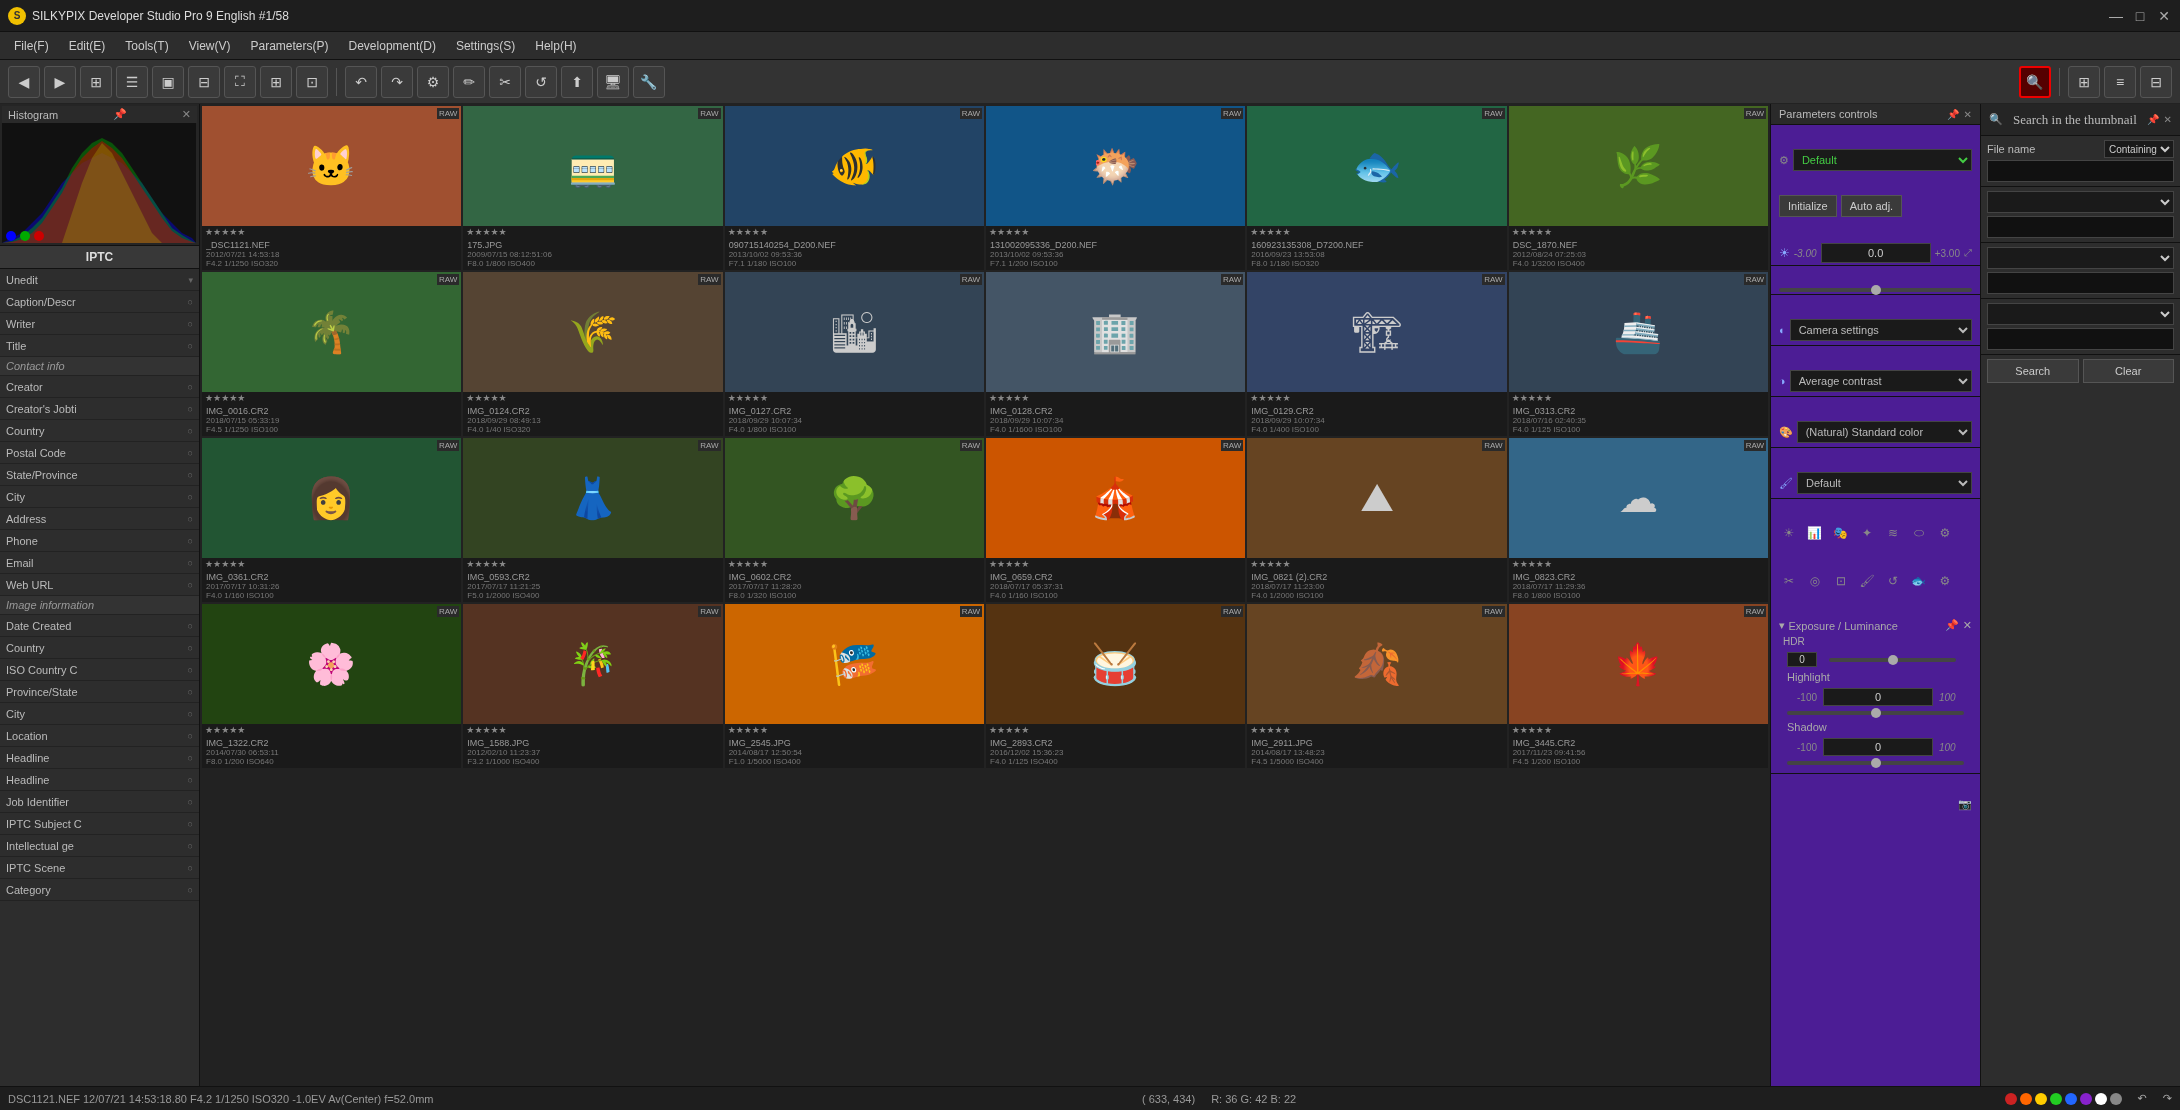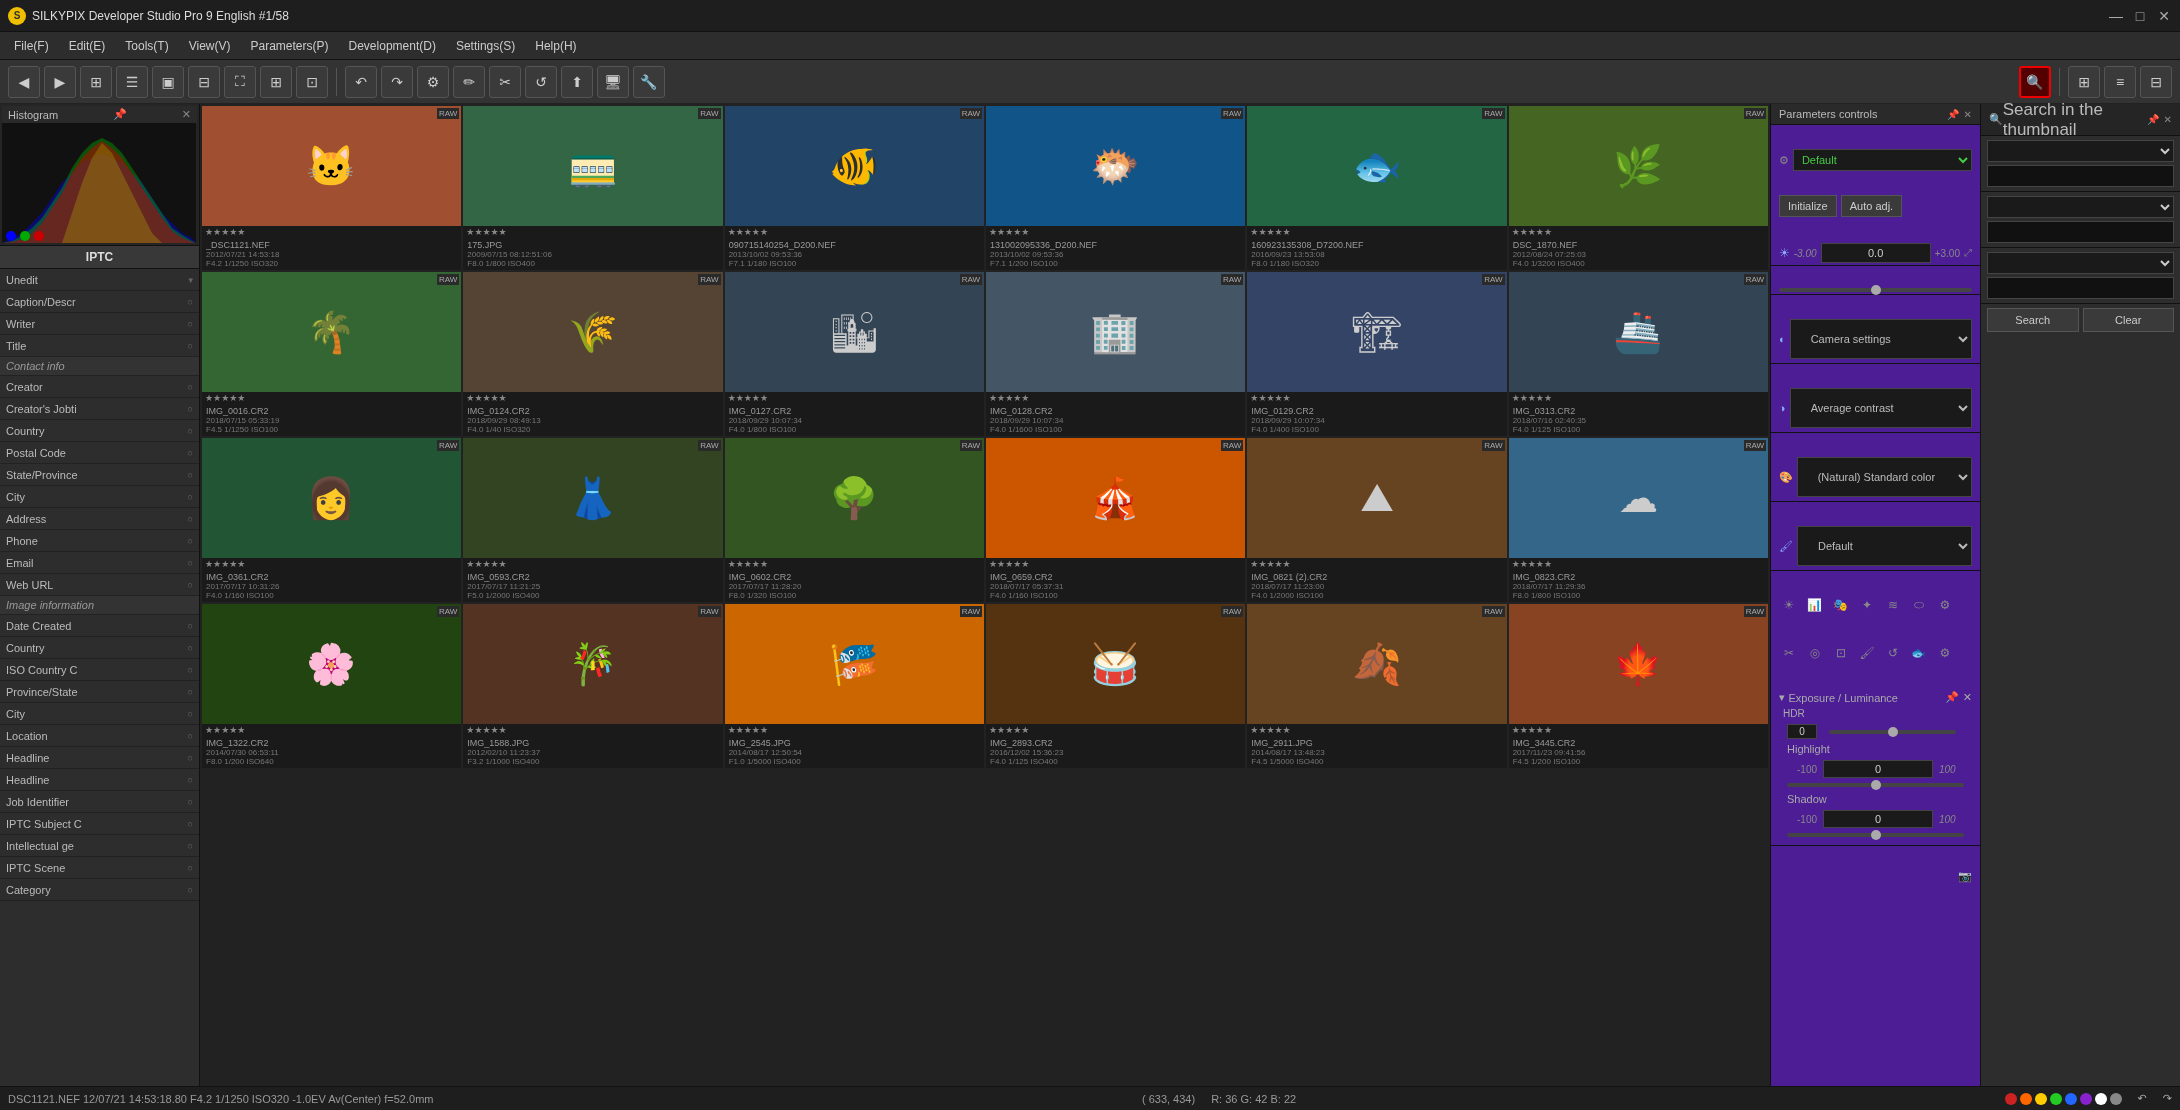--- a/index.html
+++ b/index.html
@@ -267,22 +267,22 @@
     .param-section {
       border-bottom: 1px solid #111;
       padding: 4px 8px;
     }
     .param-dropdown {
       width: 100%;
       background: #1a1a1a;
       border: 1px solid #444;
       color: #bbb;
       font-size: 11px;
-      padding: 2px 16px;
-      height: 40px;
+      padding: 2px 4px;
+      height: 22px;
     }
     .exposure-section {
       border-bottom: 1px solid #111;
       padding: 4px 8px;
     }
     .exposure-title {
       display: flex;
       align-items: center;
       gap: 4px;
       font-size: 11px;
@@ -313,21 +313,21 @@
     }
     #search-panel-header {
       background: #252525;
       padding: 4px 8px;
       display: flex;
       align-items: center;
       justify-content: space-between;
       border-bottom: 1px solid #111;
       height: 32px;
     }
-    .search-panel-title { color: #bbb; font-size: 17px; }
+    .search-panel-title { color: #bbb; font-size: 13px; font-family: Liberation Serif, serif; }
     .search-filter-row {
       padding: 4px 6px;
       border-bottom: 1px solid #111;
     }
     .search-dropdown {
       width: 100%;
       background: #1a1a1a;
       border: 1px solid #444;
       color: #ccc;
       font-size: 11px;
@@ -1049,20 +1049,29 @@
   <div id="search-panel">
     <div id="search-panel-header">
       <span style="color:#888; font-size:11px;">🔍</span>
       <span class="search-panel-title">Search in the thumbnail</span>
       <div style="display:flex; gap:4px;">
         <span style="color:#888; cursor:pointer; font-size:10px;">📌</span>
         <span style="color:#888; cursor:pointer; font-size:10px;">✕</span>
       </div>
     </div>
 
+    <div class="search-filter-row">
+      <div style="display:flex; align-items:center; margin-bottom:2px;">
+        <span style="color:#bbb; font-size:11px;">File name</span>
+        <select style="margin-left:auto; background:#1a1a1a; border:1px solid #444; color:#ccc; font-size:10px; height:18px;">
+          <option>Containing</option>
+        </select>
+      </div>
+      <input class="search-input-field" type="text" placeholder="" style="">
+    </div>
 
     <div class="search-filter-row">
       <select class="search-dropdown">
         <option value=""></option>
         <option>Caption/Description</option>
         <option>Keywords</option>
       </select>
       <input class="search-input-field" type="text" placeholder="" style="">
     </div>
     <div class="search-filter-row">

